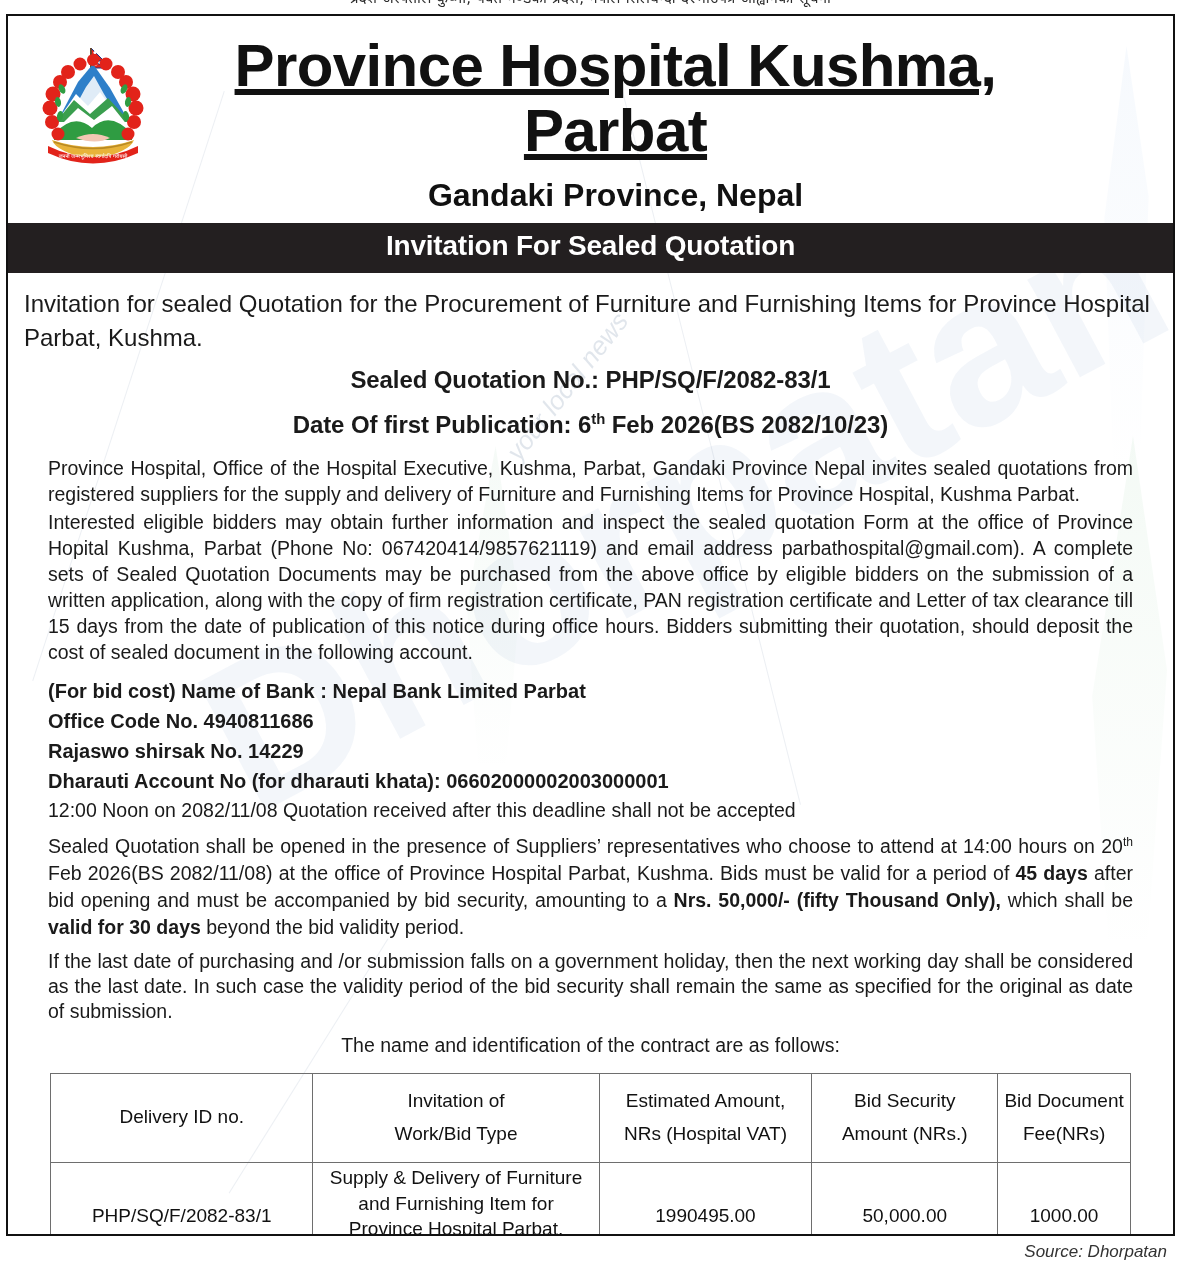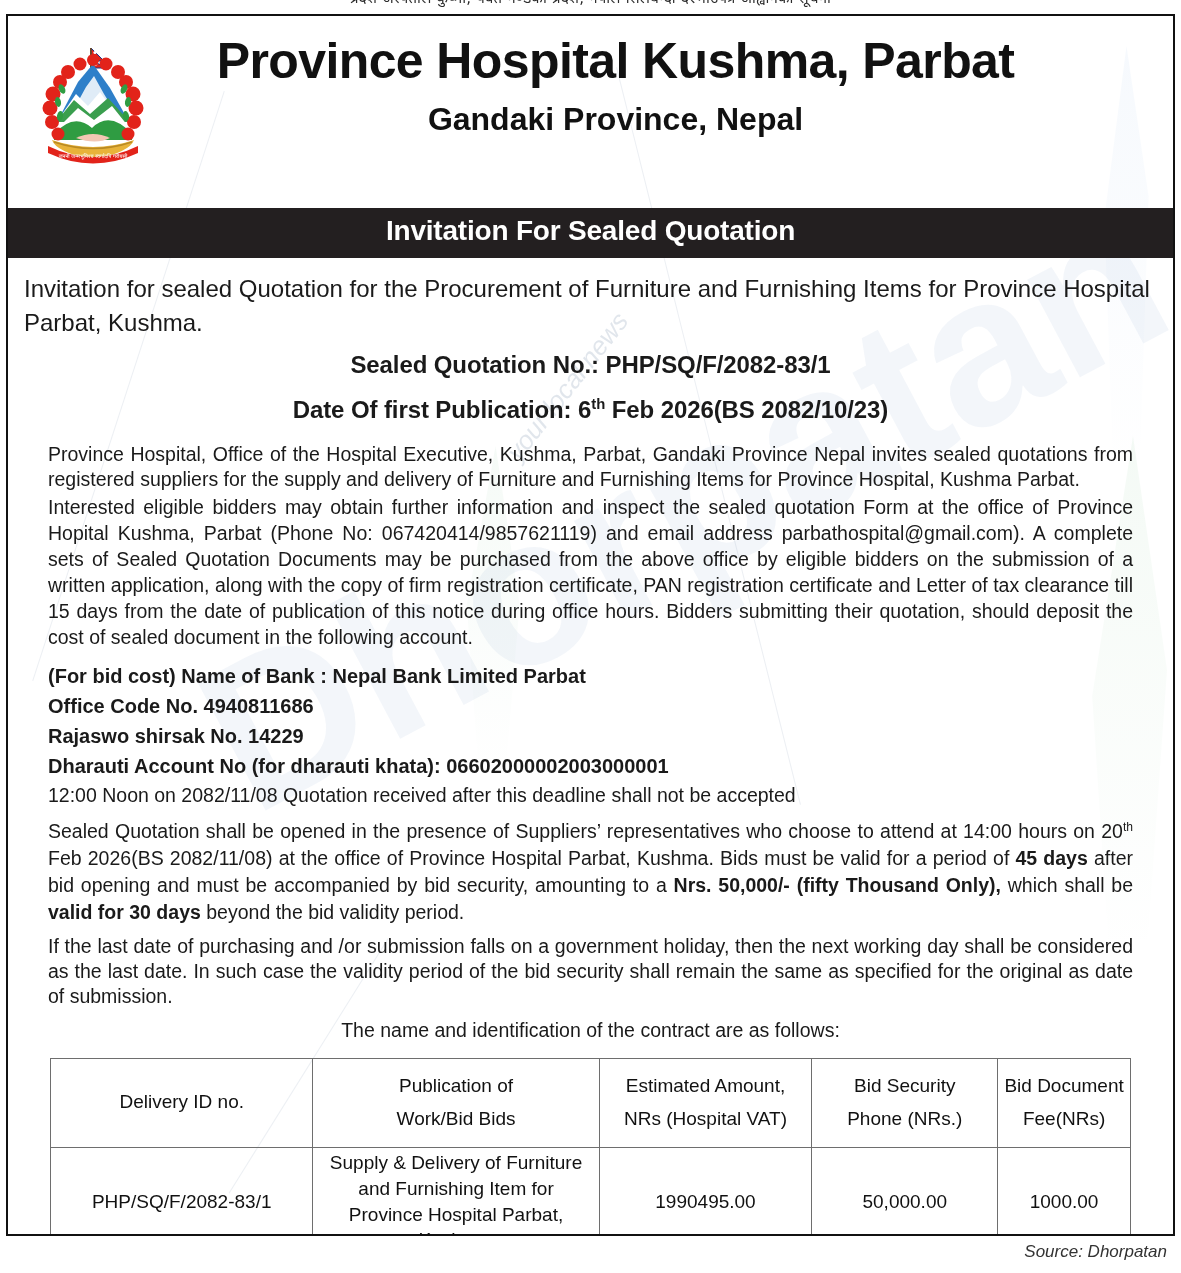--- a/index.html
+++ b/index.html
@@ -116,26 +116,27 @@
     justify-content: center;
     padding-top: 16px;
   }
   .emblem { width: 110px; height: 126px; display:block; }
   .head-text {
     flex: 1;
     text-align: center;
     padding-right: 120px;
   }
   .org-name {
-    font-size: 50px;
+    font-size: 60px;
     font-weight: bold;
     line-height: 1.08;
     letter-spacing: -0.6px;
     color: #111111;
     margin: 8px 0 2px 0;
+    text-decoration: underline;
   }
   .org-addr {
     font-size: 32px;
     font-weight: bold;
     line-height: 1.35;
     color: #111111;
     margin: 8px 0 0 0;
   }
   .org-prov {
     font-size: 32px;
@@ -383,30 +384,30 @@
               <col class="col-3">
               <col class="col-4">
               <col class="col-5">
           </colgroup>
           <thead>
             <tr>
               <th>
                 <div>Delivery ID no.</div>
               </th>
               <th>
-                <div>Publication of</div>
-                <div>Work/Bid Bids</div>
+                <div>Invitation of</div>
+                <div>Work/Bid Type</div>
               </th>
               <th>
                 <div>Estimated Amount,</div>
                 <div>NRs  (Hospital VAT)</div>
               </th>
               <th>
                 <div>Bid Security</div>
-                <div>Phone (NRs.)</div>
+                <div>Amount (NRs.)</div>
               </th>
               <th>
                 <div>Bid Document</div>
                 <div>Fee(NRs)</div>
               </th>
             </tr>
           </thead>
           <tbody>
             <tr>
               <td>PHP/SQ/F/2082-83/1</td>

